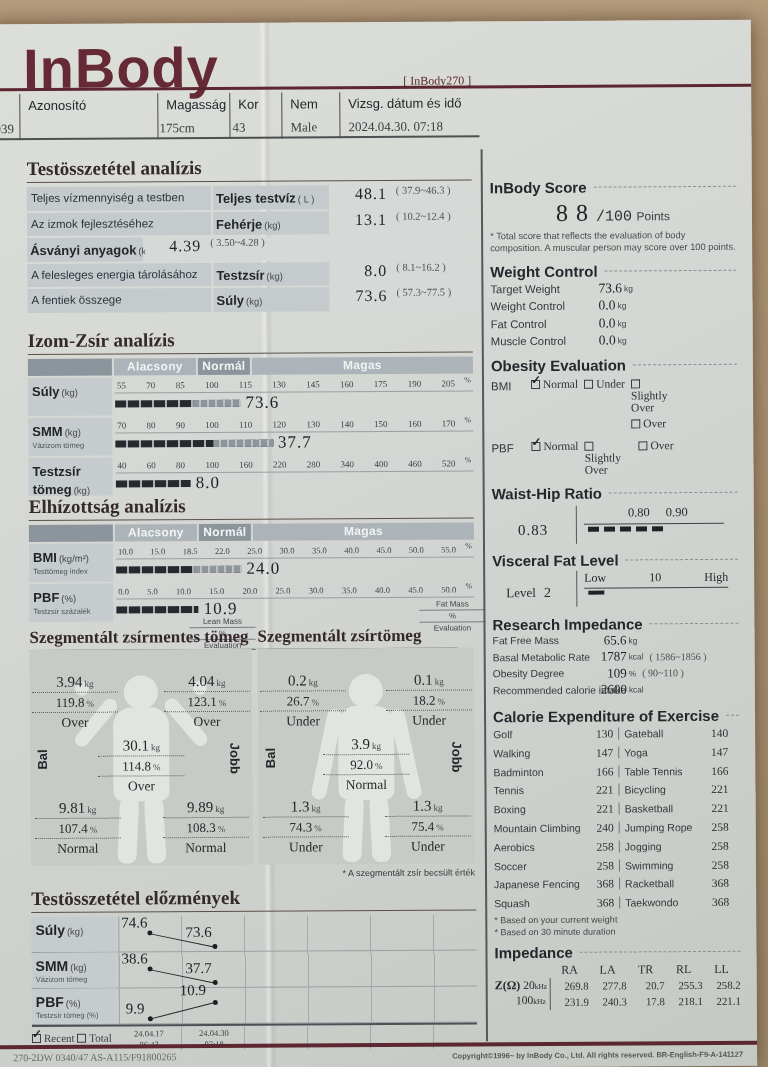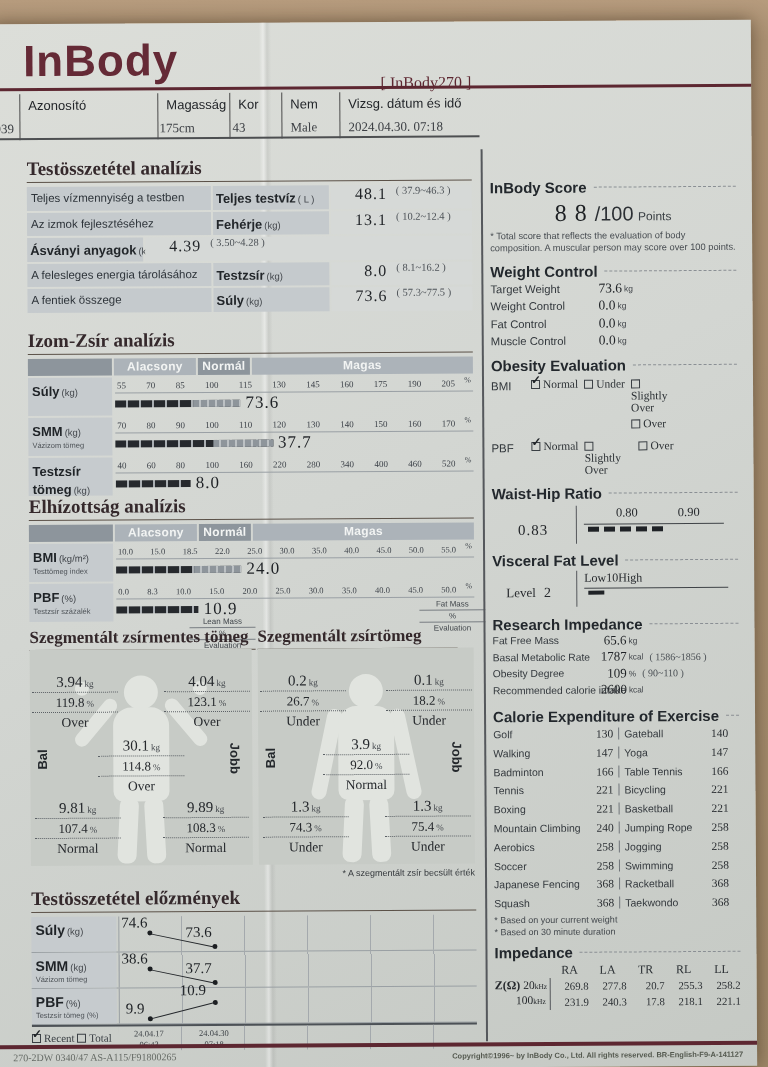--- a/index.html
+++ b/index.html
@@ -3,23 +3,23 @@
 <meta charset="utf-8">
 <style>
   *{margin:0;padding:0;box-sizing:border-box}
   html,body{width:768px;height:1067px;overflow:hidden}
   body{background:linear-gradient(180deg,#b69b7d 0,#ab9173 40px,#9e8768 100%);font-family:"Liberation Sans",sans-serif;position:relative}
   .paper{position:absolute;left:-6px;top:22px;width:760px;height:1046px;background:linear-gradient(155deg,#dcded9 0%,#d3d6d2 45%,#c5c9c4 100%);transform:rotate(-0.35deg);box-shadow:0 0 18px rgba(40,25,10,.5)}
   .crease{position:absolute;left:268px;top:0;width:12px;height:100%;background:linear-gradient(90deg,rgba(0,0,0,0),rgba(255,255,255,.4),rgba(90,90,90,.10),rgba(0,0,0,0))}
   .serif{font-family:"Liberation Serif",serif}
 
   
-  .logo{position:absolute;left:32px;top:12px;font-size:44px;font-weight:bold;letter-spacing:1px;color:#652a36}
+  .logo{position:absolute;left:32px;top:12px;font-size:56px;font-weight:bold;letter-spacing:1px;color:#652a36}
   .rule1{position:absolute;left:0;top:64px;width:100%;height:3px;background:#5d2731}
-  .model{position:absolute;right:280px;top:52px;font-family:"Liberation Serif",serif;font-size:16px;color:#5d2731}
+  .model{position:absolute;right:280px;top:52px;font-family:"Liberation Serif",serif;font-size:12px;color:#5d2731}
   .info{position:absolute;left:28px;top:70px;width:700px;display:flex}
   .ifield{border-left:1.5px solid #4a4a4a;padding:2px 0 0 8px;height:46px}
   .ifield:nth-child(1){width:138px}
   .ifield:nth-child(2){width:72px}
   .ifield:nth-child(3){width:52px}
   .ifield:nth-child(4){width:58px}
   .ifield:nth-child(5){width:200px}
   .ilabel{font-size:13px;color:#23262a}
   .ivalue{display:block;margin-top:7px;font-family:"Liberation Serif",serif;font-size:13px;color:#3d4045}
   .ifield:nth-child(1) .ivalue{margin-left:-34px}
@@ -105,46 +105,46 @@
   .hfarea{flex:1;position:relative;margin-left:2px;background:repeating-linear-gradient(90deg,rgba(0,0,0,0) 0 62px,#a4a9ad 62px 63px)}
   .dstack{position:absolute;width:66px;text-align:center;font-family:"Liberation Serif",serif;font-size:8.5px;color:#3a3f44;line-height:1.3;top:2px}
 
   
   .rline{position:absolute;left:489px;top:128px;width:1.5px;height:892px;background:#55585c}
   .rightcol{position:absolute;left:498px;top:132px;width:246px;color:#33383d}
   .rhead{display:flex;font-weight:bold;font-size:15px;color:#23282d}
   .rhead i{flex:1;border-top:1px dashed #8a8f94;margin:8px 0 0 7px}
   .score{text-align:center;margin-top:4px}
   .score .big{font-family:"Liberation Serif",serif;font-size:24px;letter-spacing:8px;color:#1d2023}
-  .score .den{font-family:Liberation Sans, sans-serif;font-size:20px;color:#2c3034}
+  .score .den{font-family:Liberation Mono, monospace;font-size:15px;color:#2c3034}
   .score .pts{font-size:12px;color:#3a3f44}
   .note{font-size:9.3px;color:#474c51;line-height:1.3;margin-top:3px}
   .wrow{display:flex;height:17.5px;align-items:center}
   .wrow .wl{width:108px;font-size:11.3px}
   .wrow .wv{font-family:"Liberation Serif",serif;font-size:13.5px;color:#1f2226}
   .wrow .wu{font-size:8.5px;margin-left:2px;color:#43474c}
   .oerow{display:flex;margin-top:4px}
   .oerow .ol{width:40px;font-size:11.5px;padding-top:2px}
   .opt{font-family:"Liberation Serif",serif;font-size:11.5px;color:#2c3135;margin-right:6px}
   .opt.narrow{display:inline-block;width:48px;line-height:1.05;vertical-align:top}
   .cb{display:inline-block;width:9px;height:9px;border:1.5px solid #3a3f44;margin-right:3px;position:relative;vertical-align:-1px}
   .cb .tick{position:absolute;left:-1px;top:-8px;font-size:12px;font-weight:bold;color:#202428}
   .ocol{display:inline-block;vertical-align:top}
   .whrbox{position:relative;height:46px}
   .whrval{position:absolute;left:26px;top:20px;font-family:"Liberation Serif",serif;font-size:15px;letter-spacing:1px;color:#1f2226}
   .whrdiv{position:absolute;left:84px;top:4px;width:1px;height:38px;background:#55585c}
   .whrscale{position:absolute;left:100px;top:4px;width:132px;text-align:center;font-family:"Liberation Serif",serif;font-size:12.5px;color:#26292d}
-  .whrscale span{margin:0 20px}
+  .whrscale span{margin:0 8px}
   .whrbarline{position:absolute;left:92px;top:22px;width:140px;border-bottom:1.5px solid #3f4347}
   .whrdash{position:absolute;left:96px;top:25px;width:78px;height:5px;background:repeating-linear-gradient(90deg,#1f2226 0 11px,rgba(0,0,0,0) 11px 16px)}
   .vflbox{position:relative;height:42px}
   .vfllevel{position:absolute;left:14px;top:16px;font-family:"Liberation Serif",serif;font-size:13px;color:#26292d}
   .vfllevel .lv{font-size:14px;margin-left:8px}
   .vfldiv{position:absolute;left:84px;top:2px;width:1px;height:36px;background:#55585c}
-  .vflscale{position:absolute;left:92px;top:2px;width:144px;display:flex;font-family:"Liberation Serif",serif;font-size:12px;color:#26292d;border-bottom:1px solid #3f4347;padding-bottom:2px}
+  .vflscale{position:absolute;left:92px;top:2px;width:144px;display:flex;justify-content:space-between;font-family:"Liberation Serif",serif;font-size:12px;color:#26292d;border-bottom:1px solid #3f4347;padding-bottom:2px}
   .vfldash{position:absolute;left:96px;top:22px;width:16px;height:4px;background:#1f2226}
   .rprow{display:flex;height:16.5px;align-items:center}
   .rprow .rl{width:100px;font-size:10.3px;white-space:nowrap}
   .rprow .rv{font-family:"Liberation Serif",serif;font-size:13px;color:#1f2226;min-width:34px;text-align:right}
   .rprow .ru{font-size:8.3px;color:#43474c;margin-left:2px}
   .rprow .rr{font-family:"Liberation Serif",serif;font-size:10px;color:#4b5055;margin-left:6px}
   .cal-row{display:flex;height:18.8px;align-items:center}
   .cal-n{width:92px;font-size:10.5px;white-space:nowrap;overflow:hidden}
   .cal-v{width:28px;text-align:right;font-family:"Liberation Serif",serif;font-size:11.5px;color:#2b2f33}
   .cal-n.c2{width:82px;border-left:1px solid #70757a;padding-left:5px;margin-left:5px}
@@ -365,21 +365,21 @@
               <div class="mfbar est" style="width: 35%;"></div>
               <span class="mfval">24.0</span>
             </div>
         </div>
       </div>
       <div class="mfrow">
         <div class="mflabel"><b>PBF</b><span class="unit">(%)</span><span class="sub">Testzsír százalék</span></div>
         <div class="mfplot">
           <div class="mfticks">
               <span class="tick">0.0</span>
-              <span class="tick">8.3</span>
+              <span class="tick">5.0</span>
               <span class="tick">10.0</span>
               <span class="tick">15.0</span>
               <span class="tick">20.0</span>
               <span class="tick">25.0</span>
               <span class="tick">30.0</span>
               <span class="tick">35.0</span>
               <span class="tick">40.0</span>
               <span class="tick">45.0</span>
               <span class="tick">50.0</span>
             </div>

